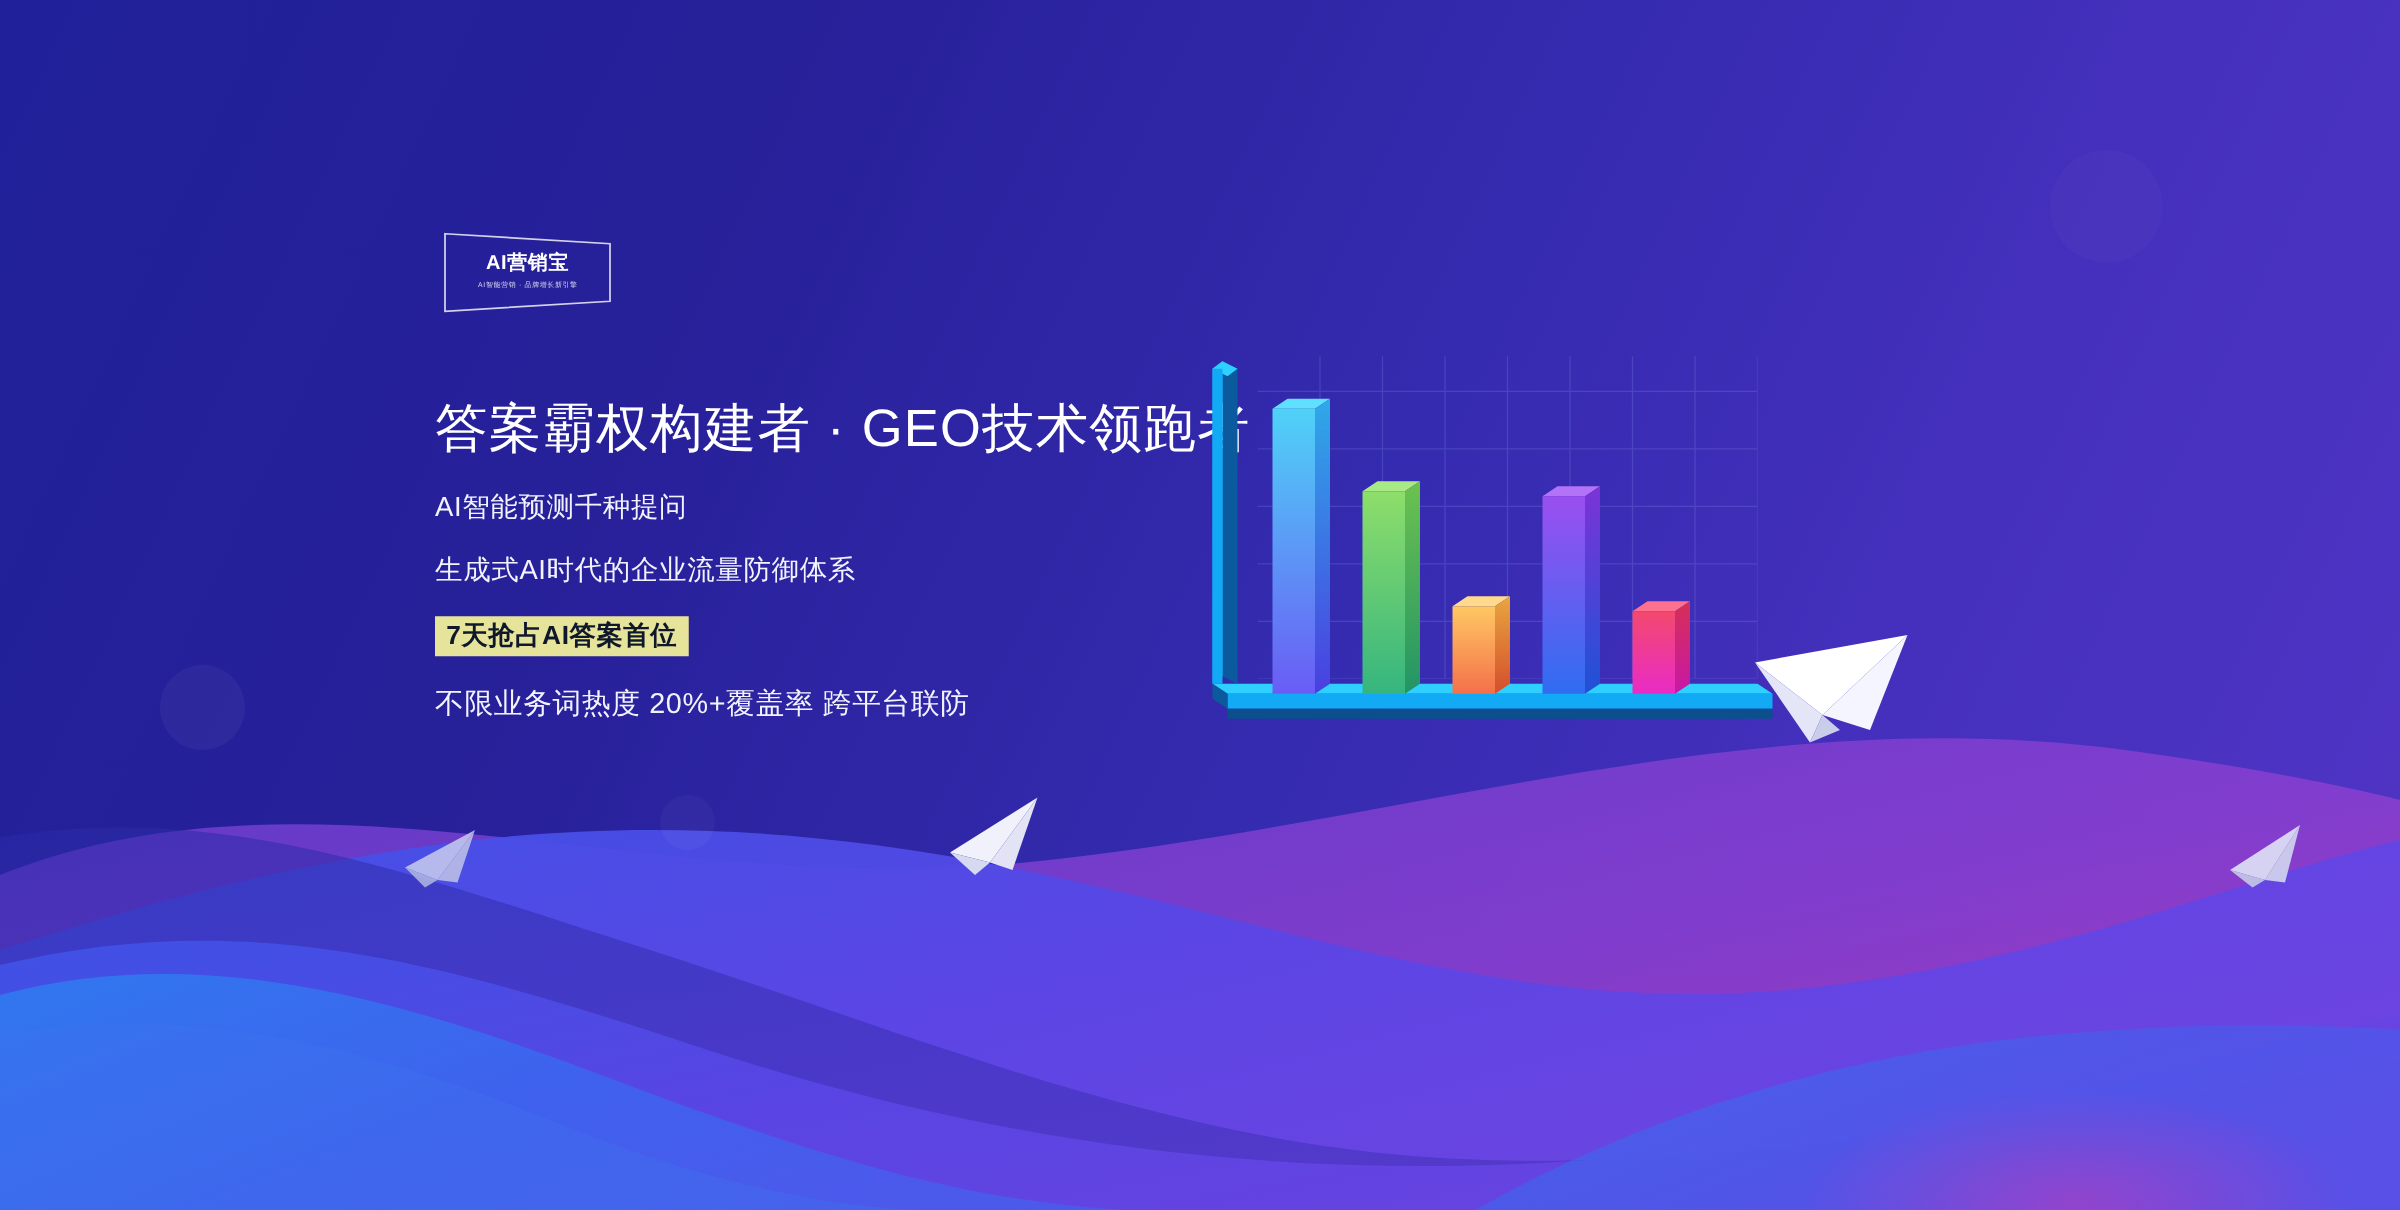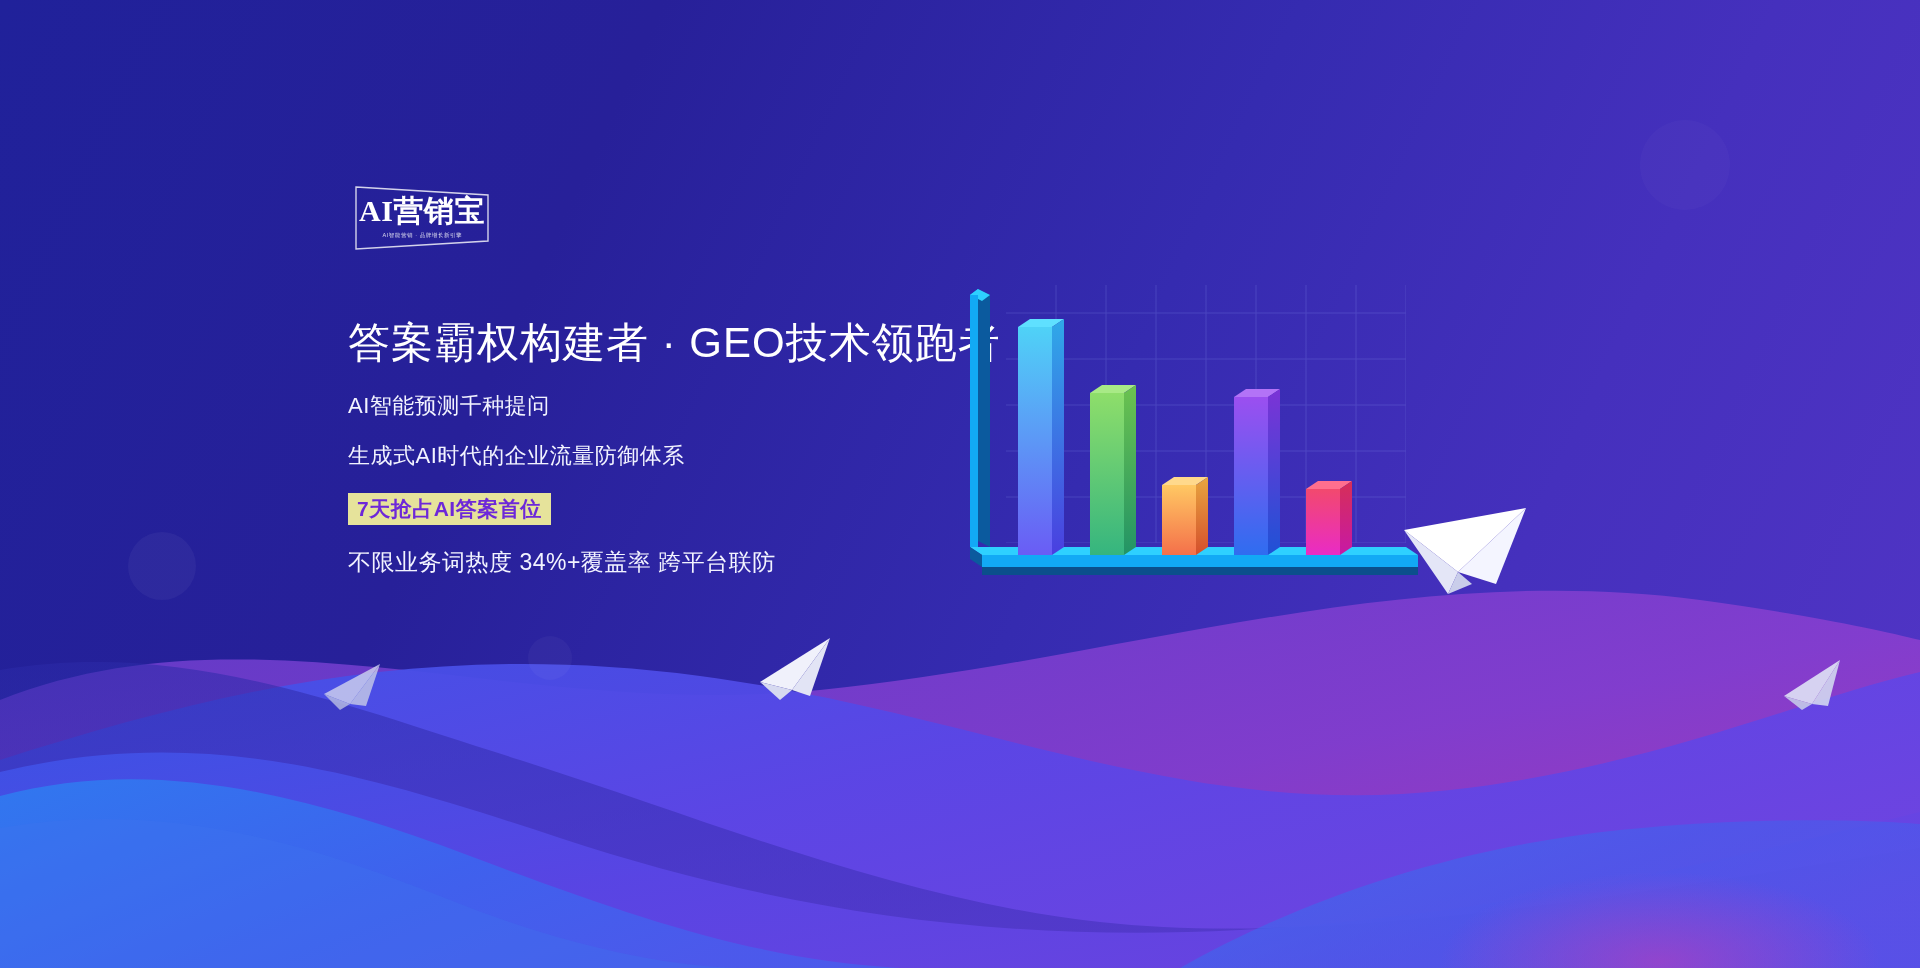--- a/index.html
+++ b/index.html
@@ -18,44 +18,44 @@
   #c3 { left:1640px; top:120px; width:90px; height:90px; background:rgba(255,255,255,0.025); }
 
   
   #logo { position:absolute; left:352px; top:182px; width:140px; height:72px; }
   #logo svg { display:block; }
   .logo-text {
     position:absolute; left:0; top:0; width:140px; height:72px;
     display:flex; flex-direction:column; align-items:center; justify-content:center;
   }
   .logo-main {
-    color:#fff; font-size:30px; font-weight:700; letter-spacing:0.5px;
+    color:#fff; font-size:16px; font-weight:700; letter-spacing:0.5px;
     line-height:1; white-space:nowrap;
-    font-family:Liberation Serif, serif;
+    font-family:Liberation Sans, sans-serif;
   }
   .logo-sub {
     color:rgba(255,255,255,0.82); font-size:6px; letter-spacing:0.6px;
     margin-top:5px; white-space:nowrap; transform:scale(0.92);
   }
 
   
   #copy { position:absolute; left:348px; top:318px; width:700px; }
   #headline {
     color:#ffffff; font-size:42px; font-weight:400; line-height:1.18;
     white-space:nowrap; letter-spacing:1px;
   }
   .sub-line {
     color:#f2f3ff; font-size:22px; line-height:1; letter-spacing:0.5px;
     white-space:nowrap;
   }
   #sub1 { margin-top:28px; }
   #sub2 { margin-top:27px; }
   #highlight-wrap { margin-top:26px; }
   #highlight {
-    display:inline-block; background:#e6e39b; color:#6d28d9;
+    display:inline-block; background:#e6e39b; color:#0f172a;
     font-size:21px; font-weight:700; letter-spacing:0.5px;
     padding:5px 9px 6px 9px; line-height:1; white-space:nowrap;
   }
   #sub3 { margin-top:26px; font-size:23px; }
 
   
   #chart { position:absolute; left:960px; top:285px; width:500px; height:400px; }
   #chart svg { display:block; }
 
   
@@ -121,21 +121,21 @@
     </div>
   </div>
 
   <div id="copy">
     <div id="headline">答案霸权构建者 · GEO技术领跑者</div>
     <div class="sub-line" id="sub2">AI智能预测千种提问</div>
     <div class="sub-line" id="sub1">生成式AI时代的企业流量防御体系</div>
     <div id="highlight-wrap">
       <span id="highlight">7天抢占AI答案首位</span>
     </div>
-    <div class="sub-line" id="sub3">不限业务词热度 34%+覆盖率 跨平台联防</div>
+    <div class="sub-line" id="sub3">不限业务词热度 20%+覆盖率 跨平台联防</div>
   </div>
 
   <div id="chart">
     <svg width="500" height="400" viewBox="0 0 500 400">
       <defs>
         <linearGradient id="b0f" x1="0" y1="0" x2="0" y2="1">
           <stop offset="0%" stop-color="#4fd2f7"></stop>
             <stop offset="100%" stop-color="#6a5cf5"></stop>
         </linearGradient>
         <linearGradient id="b0s" x1="0" y1="0" x2="0" y2="1">

